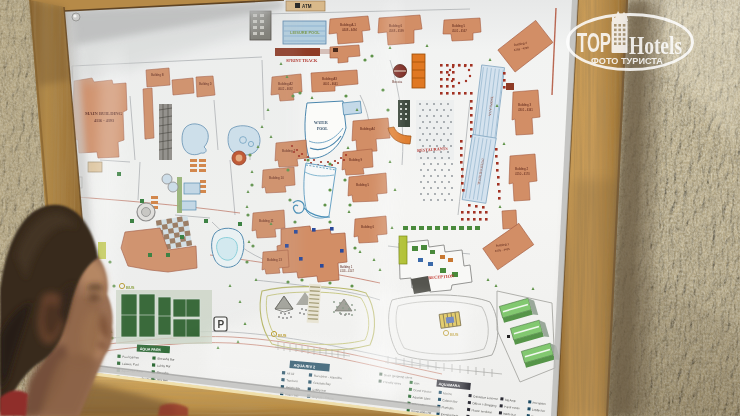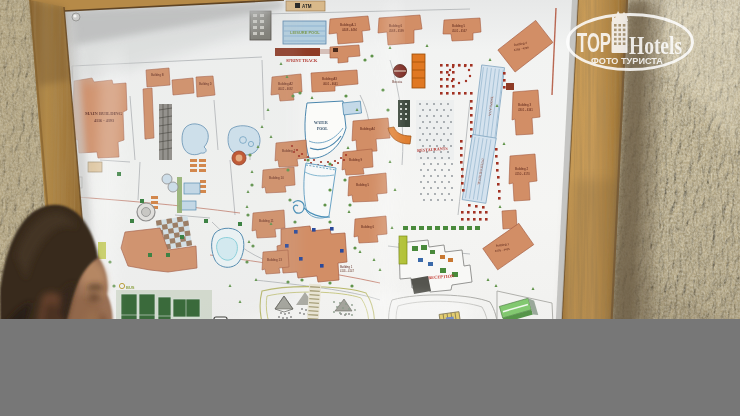--- a/index.html
+++ b/index.html
@@ -1,16 +1,16 @@
 <!DOCTYPE html>
 <html><head>
 <meta charset="utf-8">
 <style>
 html,body{margin:0;padding:0;background:#777;}
-#scene{width:740px;height:319px;overflow:hidden;position:relative;font-family:"Liberation Sans",sans-serif;}
+#scene{width:740px;height:416px;overflow:hidden;position:relative;font-family:"Liberation Sans",sans-serif;}
 </style>
 </head>
 <body>
 <div id="scene">
 <svg width="740" height="416" viewBox="0 0 740 416" xmlns="http://www.w3.org/2000/svg">
 <defs>
 <filter id="stucco" x="0" y="0" width="100%" height="100%">
 <feTurbulence type="fractalNoise" baseFrequency="0.21 0.07" numOctaves="3" seed="11" result="n"></feTurbulence>
 <feDiffuseLighting in="n" lighting-color="#decb9e" surfaceScale="5.5" result="l">
 <feDistantLight azimuth="235" elevation="48"></feDistantLight>

